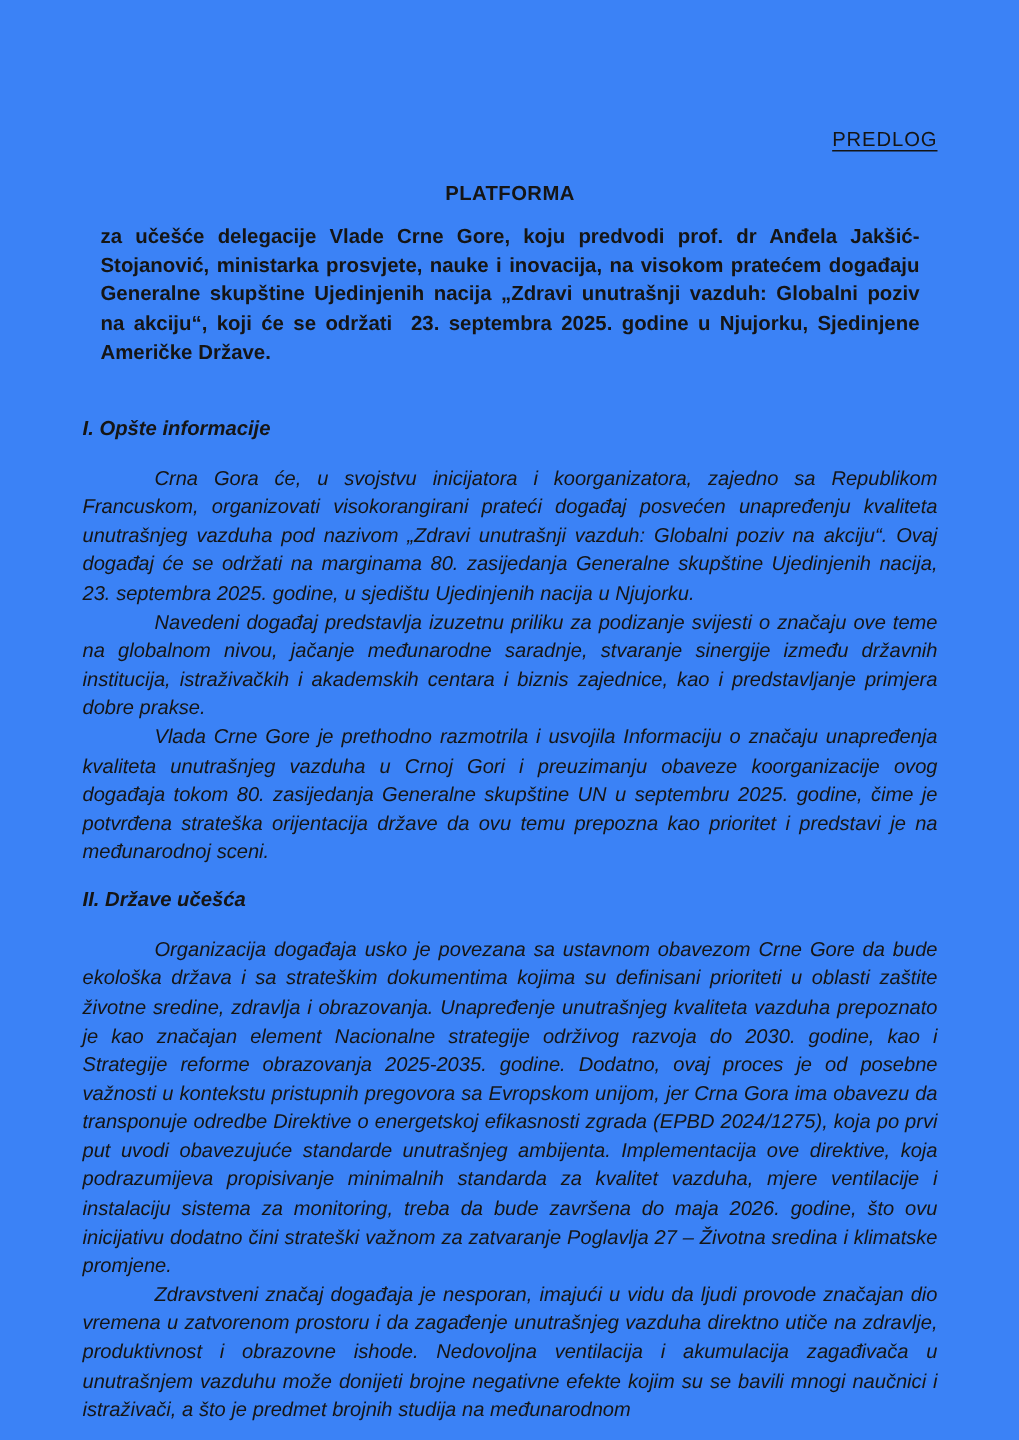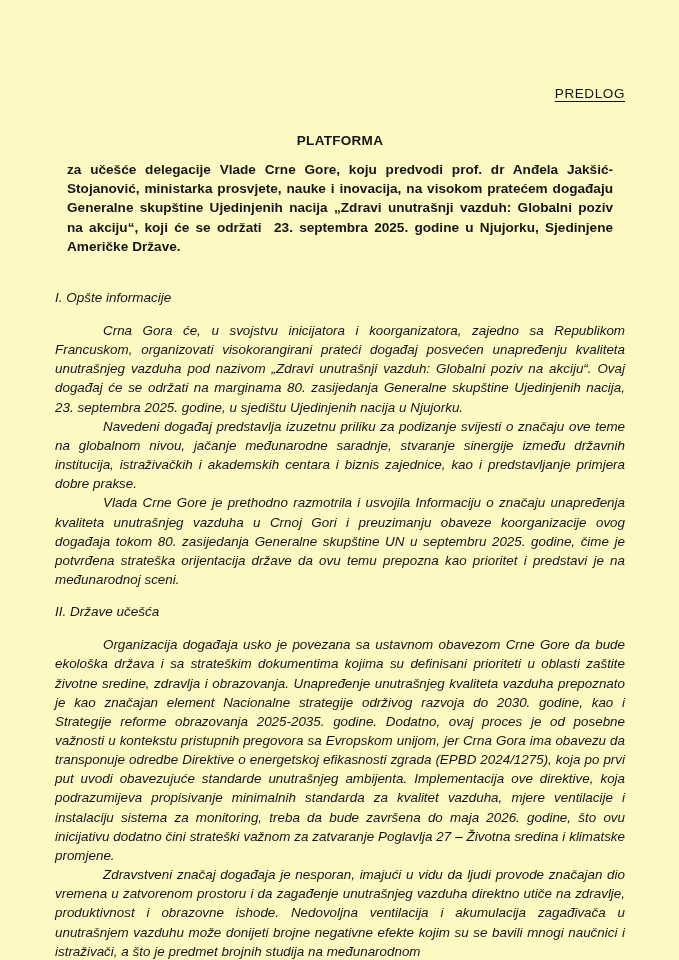--- a/index.html
+++ b/index.html
@@ -16,21 +16,21 @@
     color: #151515;
     -webkit-font-smoothing: antialiased;
   }
 
   .page {
     position: absolute;
     left: 0;
     top: 0;
     width: 679px;
     height: 960px;
-    background: #fef9c3;
+    background: #3b82f6;
     overflow: hidden;
   }
 
   
   .doc-header {
     position: absolute;
     left: 55px;
     top: 84px;
     width: 570px;
     text-align: right;
@@ -41,21 +41,21 @@
     letter-spacing: 0.6px;
     text-decoration: underline;
     text-underline-offset: 3px;
     text-decoration-thickness: 1.3px;
   }
 
   
   .content {
     position: absolute;
     left: 55px;
-    top: 133px;
+    top: 121px;
     width: 570px;
   }
 
   .title-main {
     text-align: center;
     font-weight: bold;
     font-size: 13.5px;
     letter-spacing: 0.3px;
     margin: 0 0 4px 0;
   }
@@ -65,21 +65,21 @@
     text-align-last: left;
     font-weight: bold;
     font-size: 13.6px;
     line-height: 19.2px;
     margin: 12px;
     word-spacing: 0.2px;
     white-space: pre-wrap;
   }
 
   .section-heading {
-    font-weight: normal;
+    font-weight: bold;
     font-style: italic;
     font-size: 13.5px;
     margin: 0;
     padding: 0;
     line-height: 18px;
   }
 
   .para {
     text-align: justify;
     text-align-last: left;

